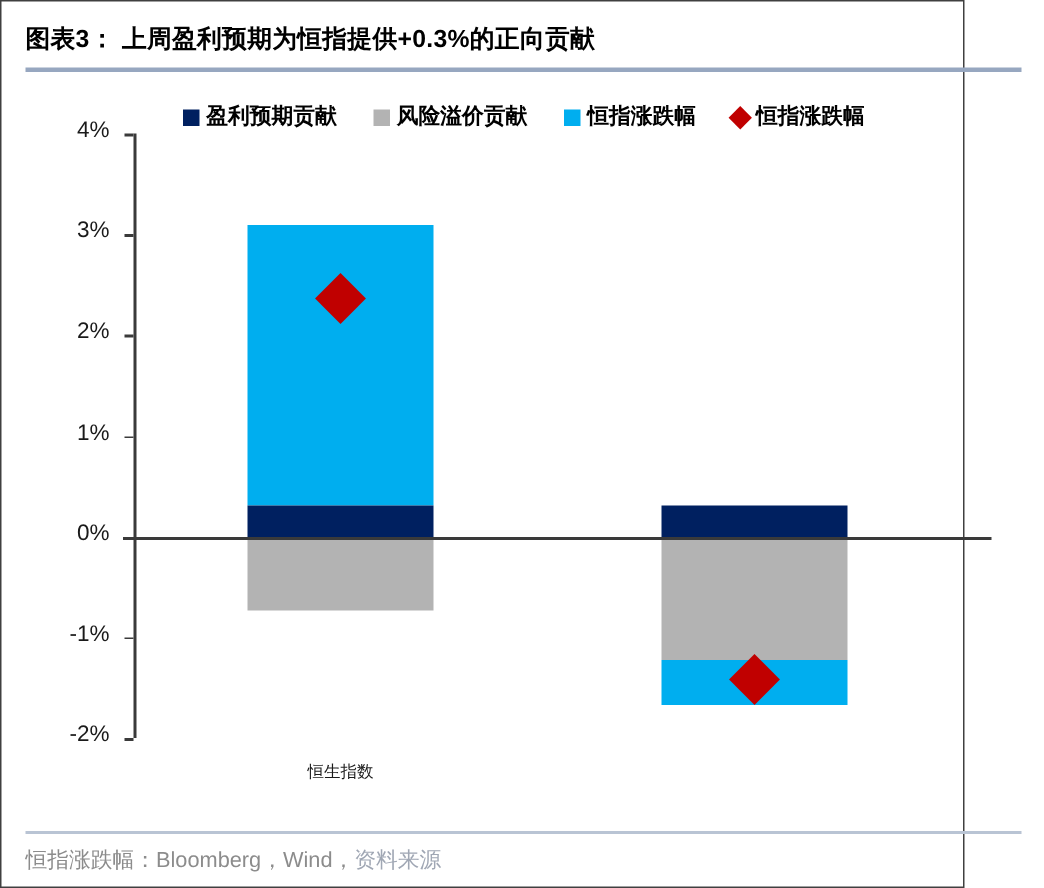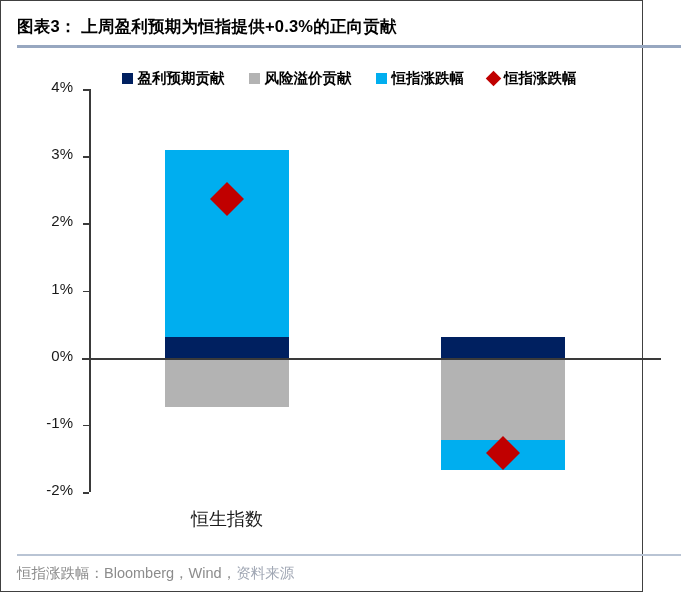--- a/index.html
+++ b/index.html
@@ -119,21 +119,21 @@
     position: absolute;
   }
   .marker {
     position: absolute;
     width: 24px; height: 24px;
     background: #c00000;
     transform: rotate(45deg);
   }
   .cat-label {
     position: absolute;
-    font-size: 18px;
+    font-size: 11px;
     color: #1a1a1a;
     white-space: nowrap;
     text-align: center;
   }
   
   .footer {
     position: absolute;
     left: 16px;
     top: 553px;
     width: 664px;

